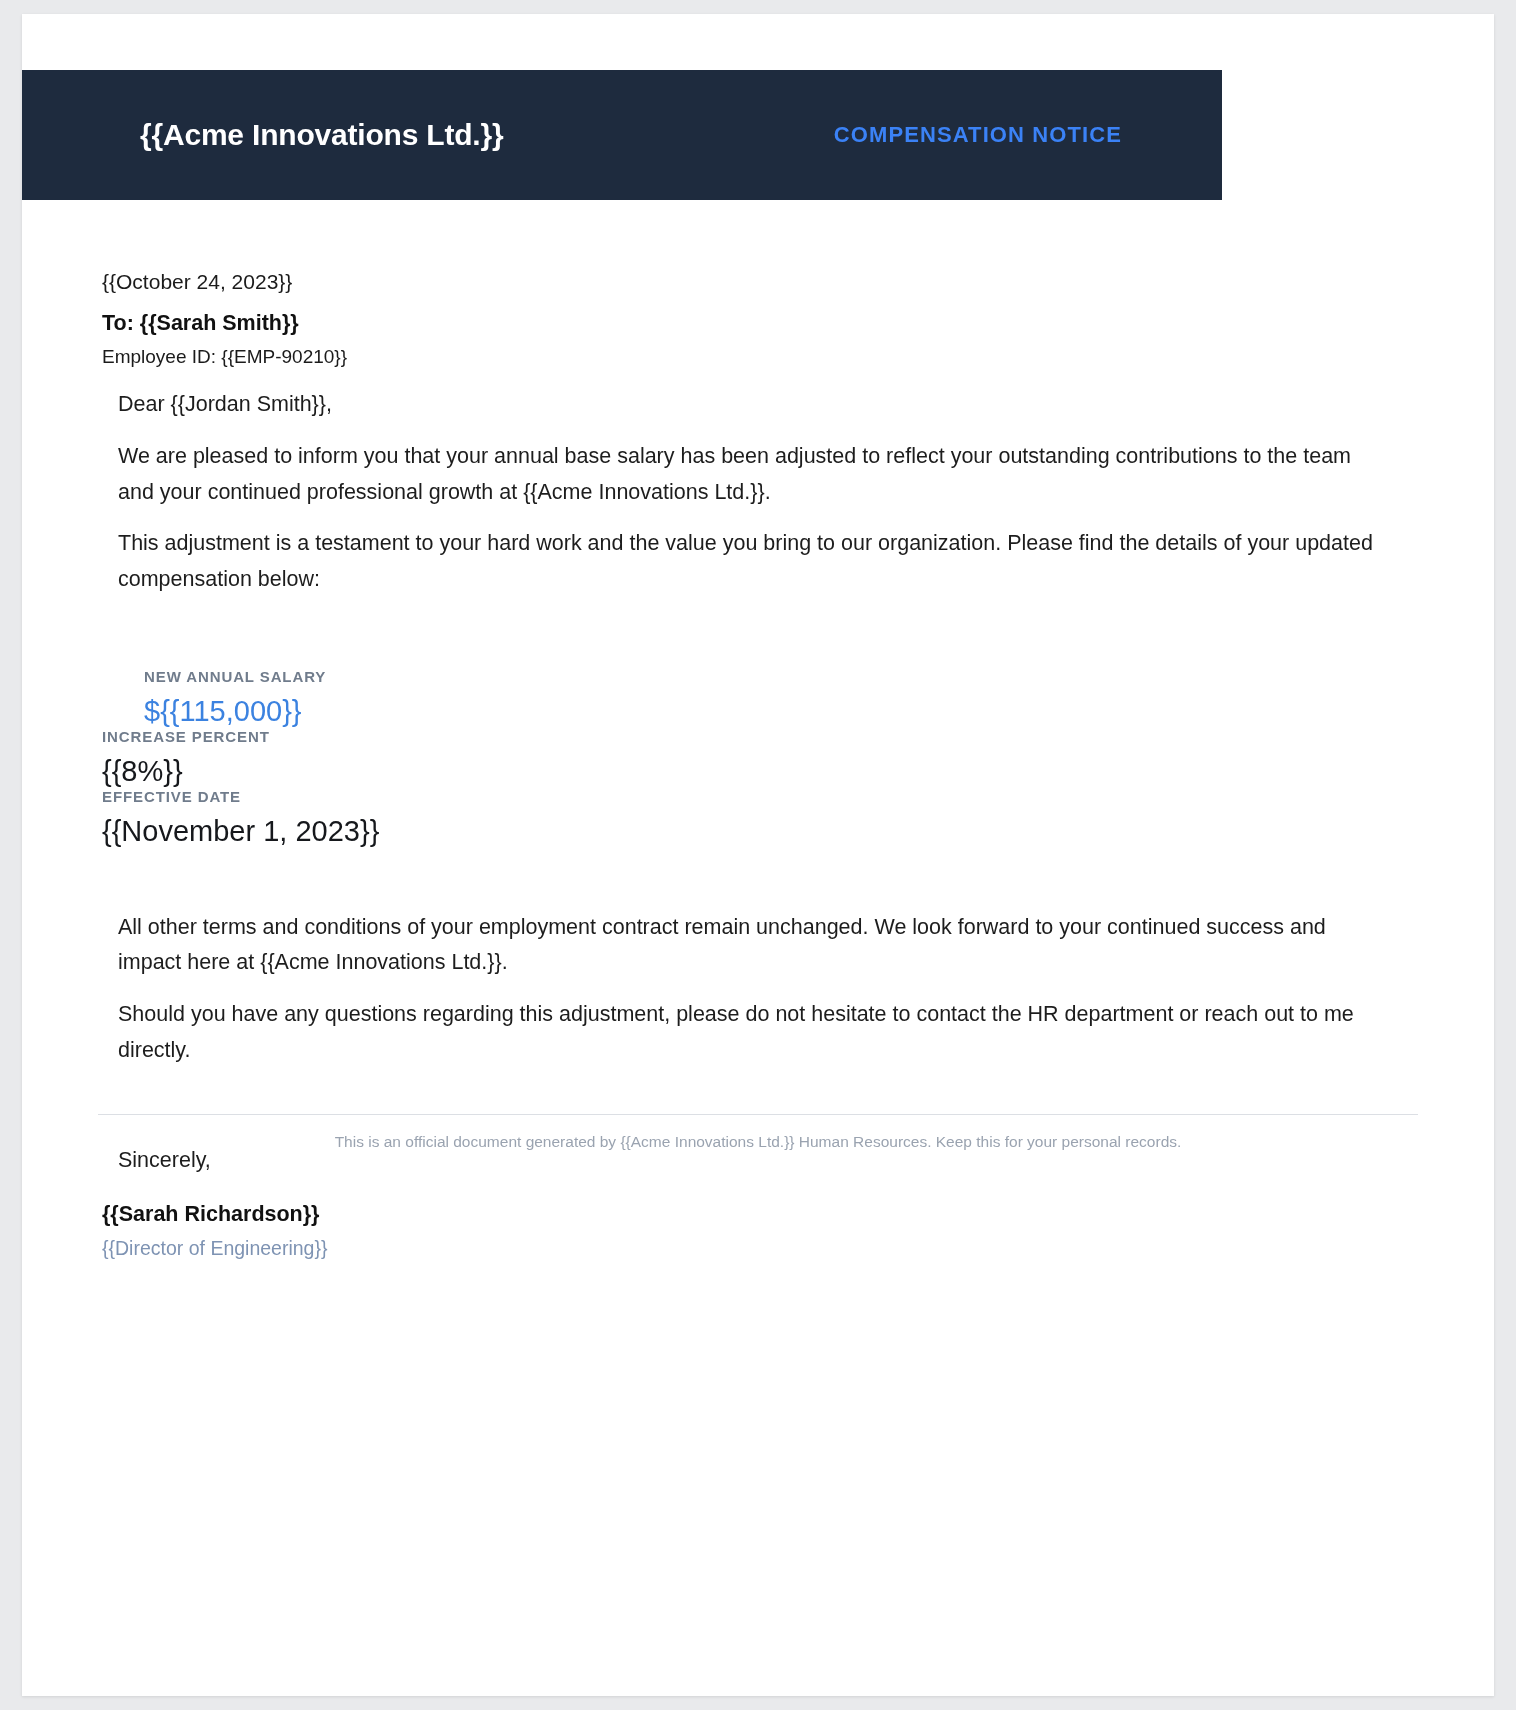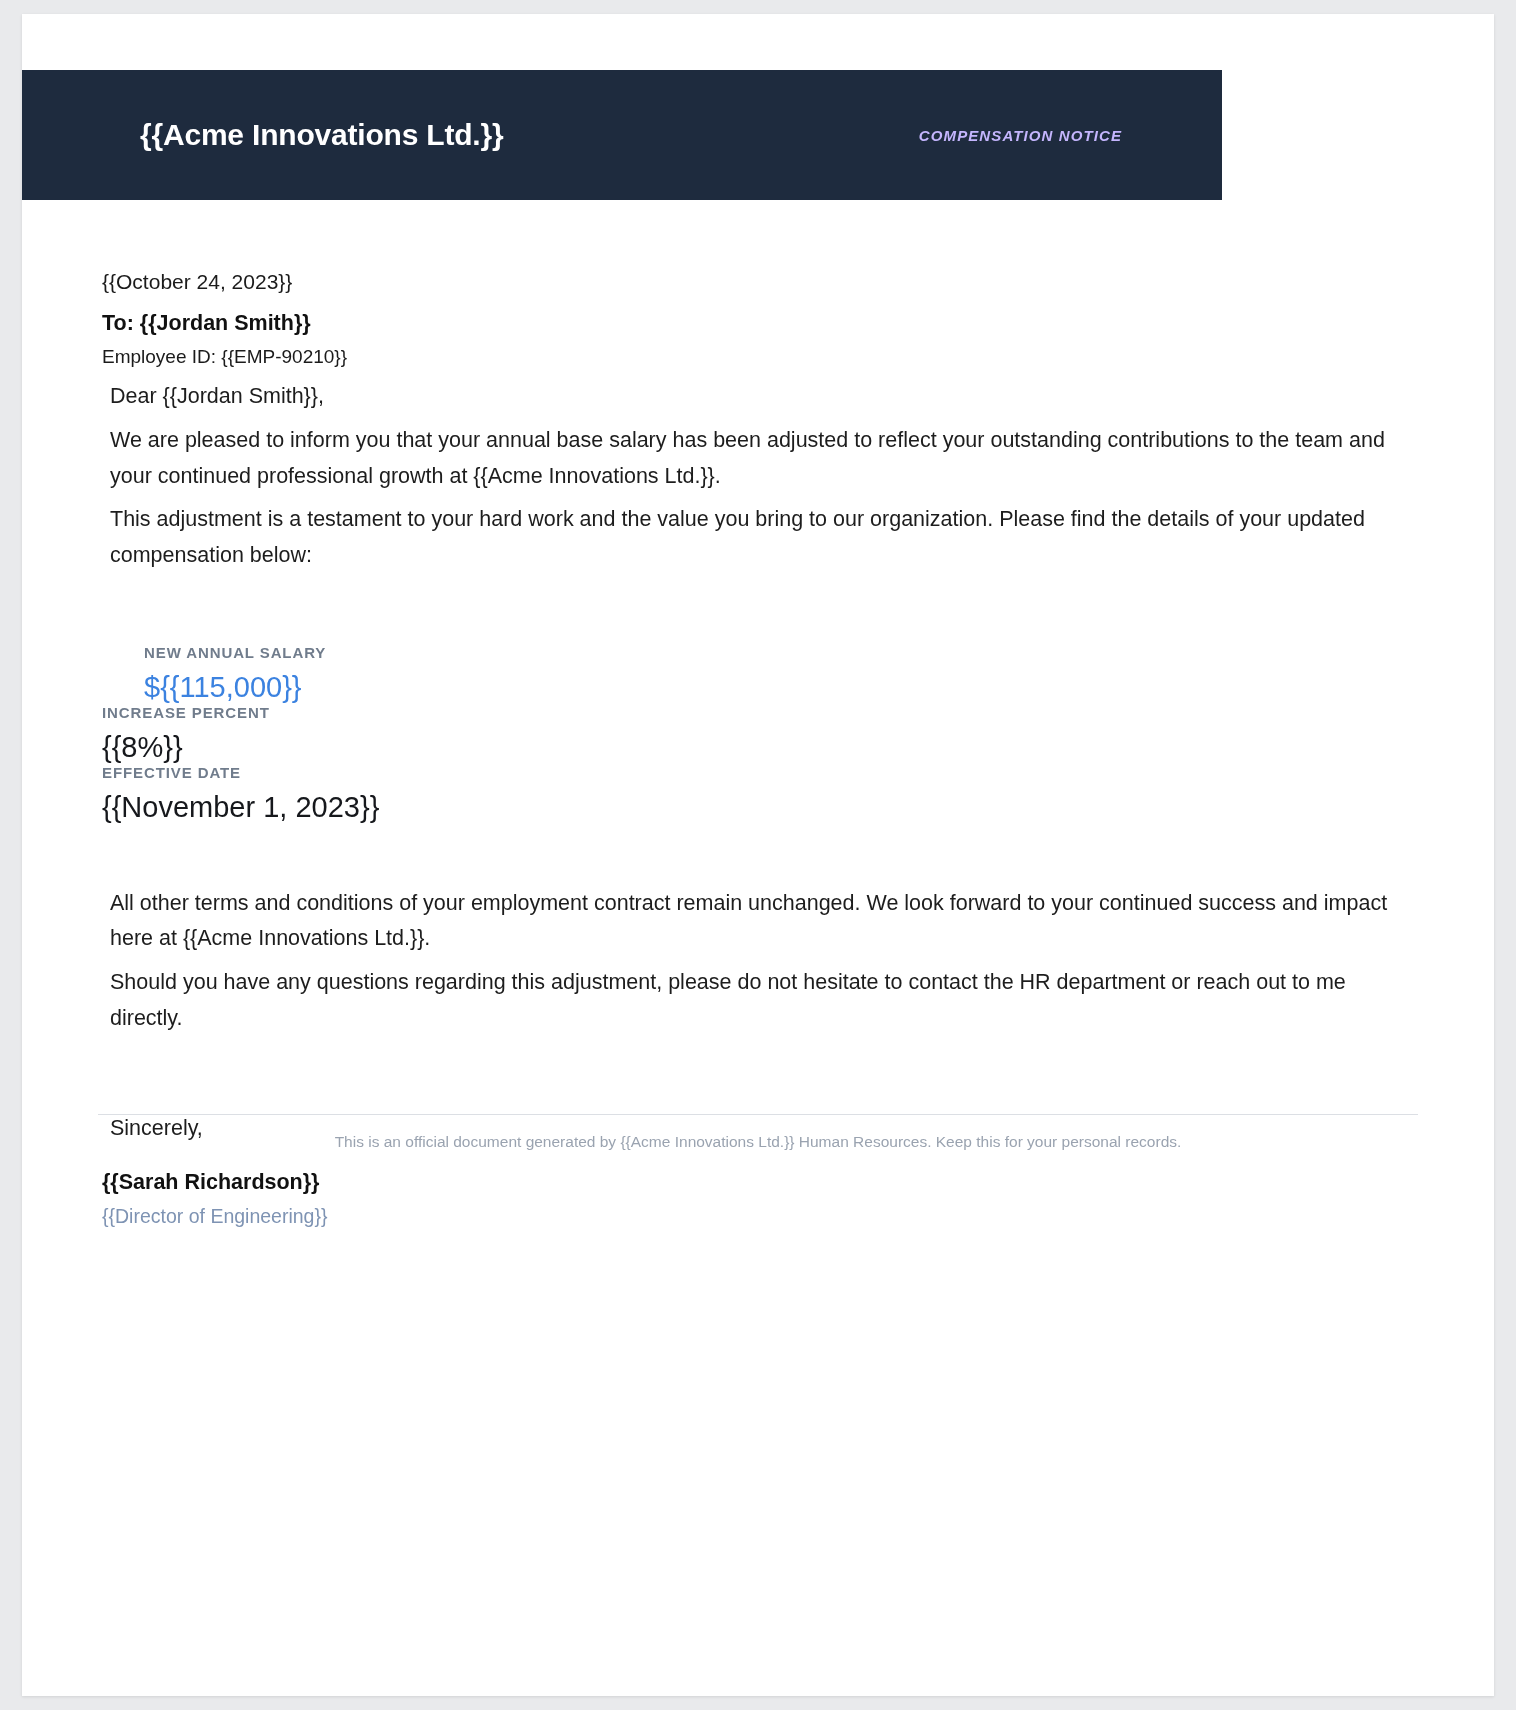--- a/index.html
+++ b/index.html
@@ -36,26 +36,25 @@
     padding: 0 100px 0 118px;
   }
   .brand {
     color: #ffffff;
     font-size: 30px;
     font-weight: bold;
     letter-spacing: -0.2px;
     white-space: nowrap;
   }
   .doc-type {
-    color: #c4b5fd;
-    font-size: 15px;
+    color: #3b82f6;
+    font-size: 22px;
     font-weight: bold;
     letter-spacing: 1.1px;
     white-space: nowrap;
-    font-style: italic;
   }
   .body-area {
     position: absolute;
     left: 0;
     top: 186px;
     width: 1504px;
     padding: 0 118px 0 80px;
     box-sizing: border-box;
   }
   .meta {
@@ -76,21 +75,21 @@
   .meta .empid {
     font-size: 19px;
     color: #1b1b1b;
     line-height: 1.5;
     margin-top: 3px;
   }
   p.para {
     font-size: 21.5px;
     color: #1d1d1d;
     line-height: 1.66;
-    margin: 8px;
+    margin: 16px;
   }
   .salutation {
     margin-top: 62px;
   }
   .para-gap {
     margin-top: 38px;
   }
   .highlights {
     margin-top: 70px;
     display: flex;
@@ -157,21 +156,21 @@
 
   <div class="header">
     <div class="brand">{{Acme Innovations Ltd.}}</div>
     <div class="doc-type">COMPENSATION NOTICE</div>
   </div>
 
   <div class="body-area">
 
     <div class="meta">
       <div class="date">{{October 24, 2023}}</div>
-      <div class="to">To: {{Jordan Smith}}</div>
+      <div class="to">To: {{Sarah Smith}}</div>
       <div class="empid">Employee ID: {{EMP-90210}}</div>
     </div>
 
     <p class="para salutation">Dear {{Jordan Smith}},</p>
     <p class="para">We are pleased to inform you that your annual base salary has been adjusted to reflect your outstanding contributions to the team and your continued professional growth at {{Acme Innovations Ltd.}}.</p>
     <p class="para para-gap">This adjustment is a testament to your hard work and the value you bring to our organization. Please find the details of your updated compensation below:</p>
 
     <div class="highlights">
       <div class="hl c1">
         <div class="hl-label">NEW ANNUAL SALARY</div>

